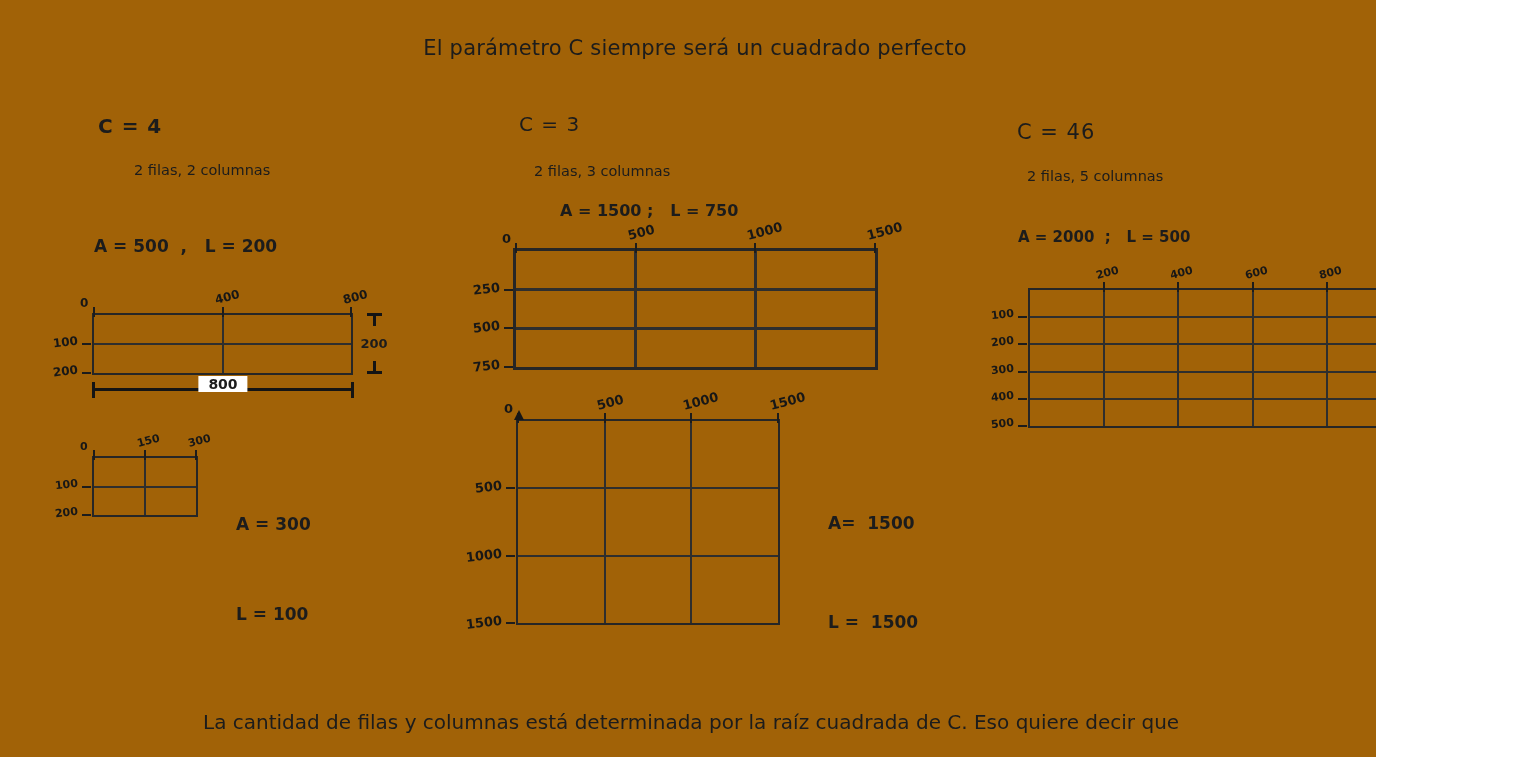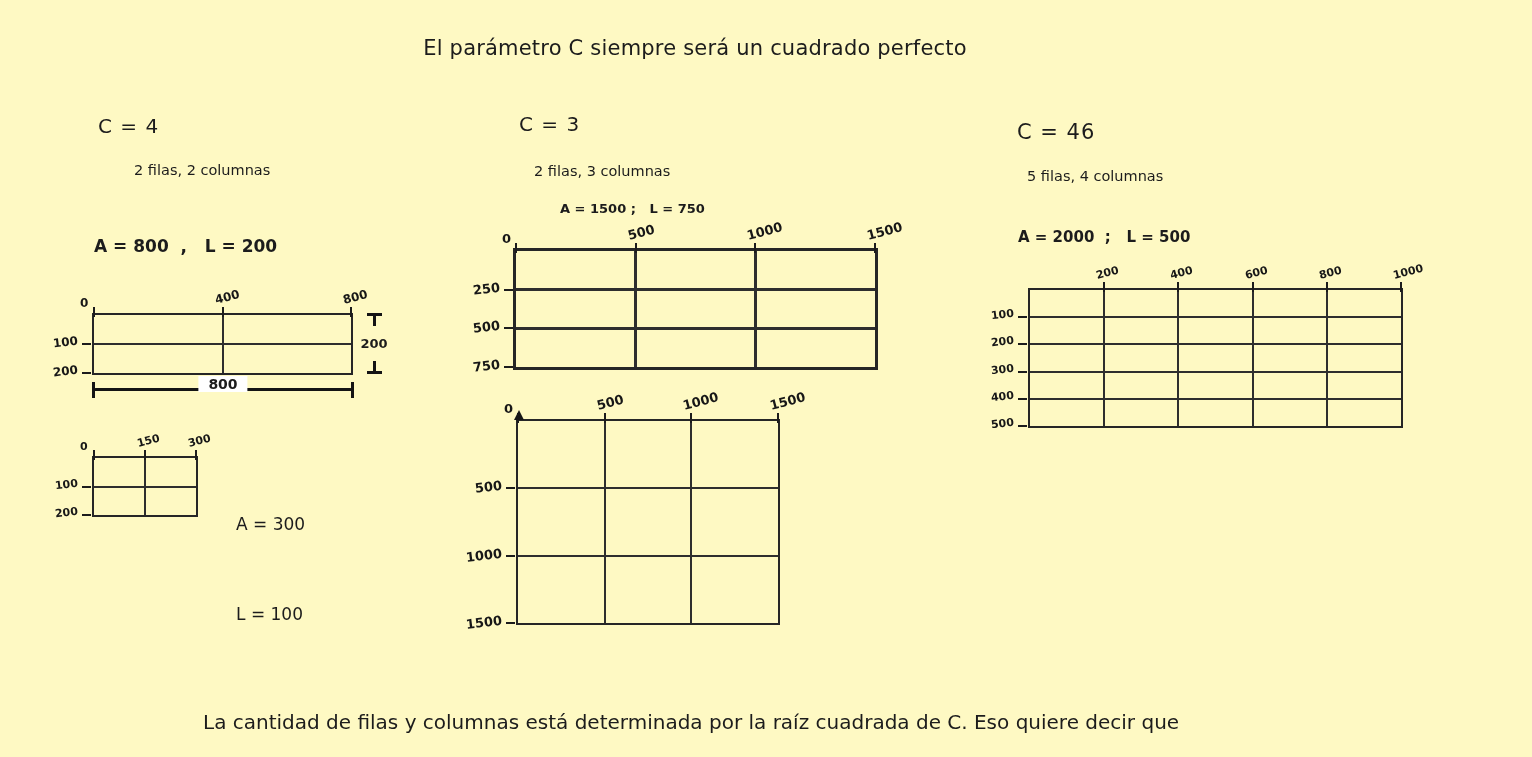--- a/index.html
+++ b/index.html
@@ -1,25 +1,25 @@
 <!DOCTYPE html>
 <html><head>
 <meta charset="utf-8">
 <style>
   html,body{margin:0;padding:0;background:#ffffff;}
   .canvas{
-    position:relative;width:1532px;height:757px;background:#fef9c3;
+    position:relative;width:1376px;height:757px;background:#a16207;
     font-family:"DejaVu Sans","Liberation Sans",sans-serif;color:#1c1c1c;overflow:hidden;
   }
   .abs{position:absolute;}
   .title{font-size:21px;text-align:center;letter-spacing:.2px;}
   .c-header{font-size:20px;letter-spacing:1px;}
   .sub{font-size:14.5px;}
   .params{font-weight:bold;white-space:pre;}
-  .ann{font-weight:normal;white-space:pre;}
+  .ann{font-weight:bold;white-space:pre;}
   .footer{font-size:20px;line-height:31px;white-space:pre;}
   
   .grid-box{position:absolute;border:2px solid #262626;box-sizing:border-box;background:transparent;}
   .gl{position:absolute;background:#2e2e2e;}
   .gl.v{top:0;bottom:0;}
   .gl.h{left:0;right:0;}
   .tick{position:absolute;background:#1c1c1c;}
   .tick.tv{width:2px;height:10px;top:-8px;}
   .tick.th{height:2px;width:9px;left:-12px;}
   .tlab{position:absolute;font-weight:bold;white-space:nowrap;color:#171717;}
@@ -42,30 +42,30 @@
   .wdim-label{position:absolute;left:50%;top:-6px;transform:translateX(-50%);
     background:#ffffff;padding:0 10px;font-weight:bold;font-size:14px;}
 </style>
 </head>
 <body>
 
 <div class="canvas">
 
   <div class="abs title" style="left:400px;top:36px;width:590px;">El parámetro C siempre será un cuadrado perfecto</div>
 
-  <div class="abs c-header" style="left:98px;top:114px;">C = 4</div>
+  <div class="abs c-header" style="left:98px;top:114px;font-weight:bold;">C = 4</div>
   <div class="abs sub" style="left:134px;top:162px;">2 filas, 2 columnas</div>
-  <div class="abs params" style="left:94px;top:236px;font-size:17px;">A = 800  ,   L = 200</div>
+  <div class="abs params" style="left:94px;top:236px;font-size:17px;">A = 500  ,   L = 200</div>
 
   <div class="abs c-header" style="left:519px;top:112px;">C = 3</div>
   <div class="abs sub" style="left:534px;top:163px;">2 filas, 3 columnas</div>
-  <div class="abs params" style="left:560px;top:201px;font-size:13px;">A = 1500 ;   L = 750</div>
+  <div class="abs params" style="left:560px;top:201px;font-size:16px;">A = 1500 ;   L = 750</div>
 
   <div class="abs c-header" style="left:1017px;top:120px;font-size:21px;">C = 46</div>
-  <div class="abs sub" style="left:1027px;top:168px;">5 filas, 4 columnas</div>
+  <div class="abs sub" style="left:1027px;top:168px;">2 filas, 5 columnas</div>
   <div class="abs params" style="left:1018px;top:228px;font-size:15px;">A = 2000  ;   L = 500</div>
 
   <div id="grids-layer">
       <div class="grid-box" style="left: 92px; top: 313px; width: 261px; height: 62px; border-width: 2px;">
         <div class="gl v" style="left: calc(50% - 1px); width: 2px;"></div>
         <div class="gl h" style="top: calc(50% - 1px); height: 2px;"></div>
         <div class="tick tv" style="left: calc(0% - 1px);"></div>
         <div class="tlab top zero" style="font-size: 12px; left: calc(0% - 14px);">0</div>
         <div class="tick tv" style="left: calc(50% - 1px);"></div>
         <div class="tlab top" style="font-size: 12px; left: calc(50% - 6px);">400</div>
@@ -174,19 +174,23 @@
     <div class="wdim-tick l"></div>
     <div class="wdim-tick r"></div>
     <div class="wdim-label">800</div>
   </div>
 
   <div class="abs ann" style="left:236px;top:449px;font-size:17px;line-height:30px;">
     <div>A = 300</div>
     <div>L = 100</div>
   </div>
 
+  <div class="abs ann" style="left:828px;top:441px;font-size:17px;line-height:33px;">
+    <div>A=  1500</div>
+    <div>L =  1500</div>
+  </div>
 
   <div class="abs footer" style="left:203px;top:645px;">
     <div>La cantidad de filas y columnas está determinada por la raíz cuadrada de C. Eso quiere decir que</div>
     
   </div>
 
 </div>
 
 </body></html>

